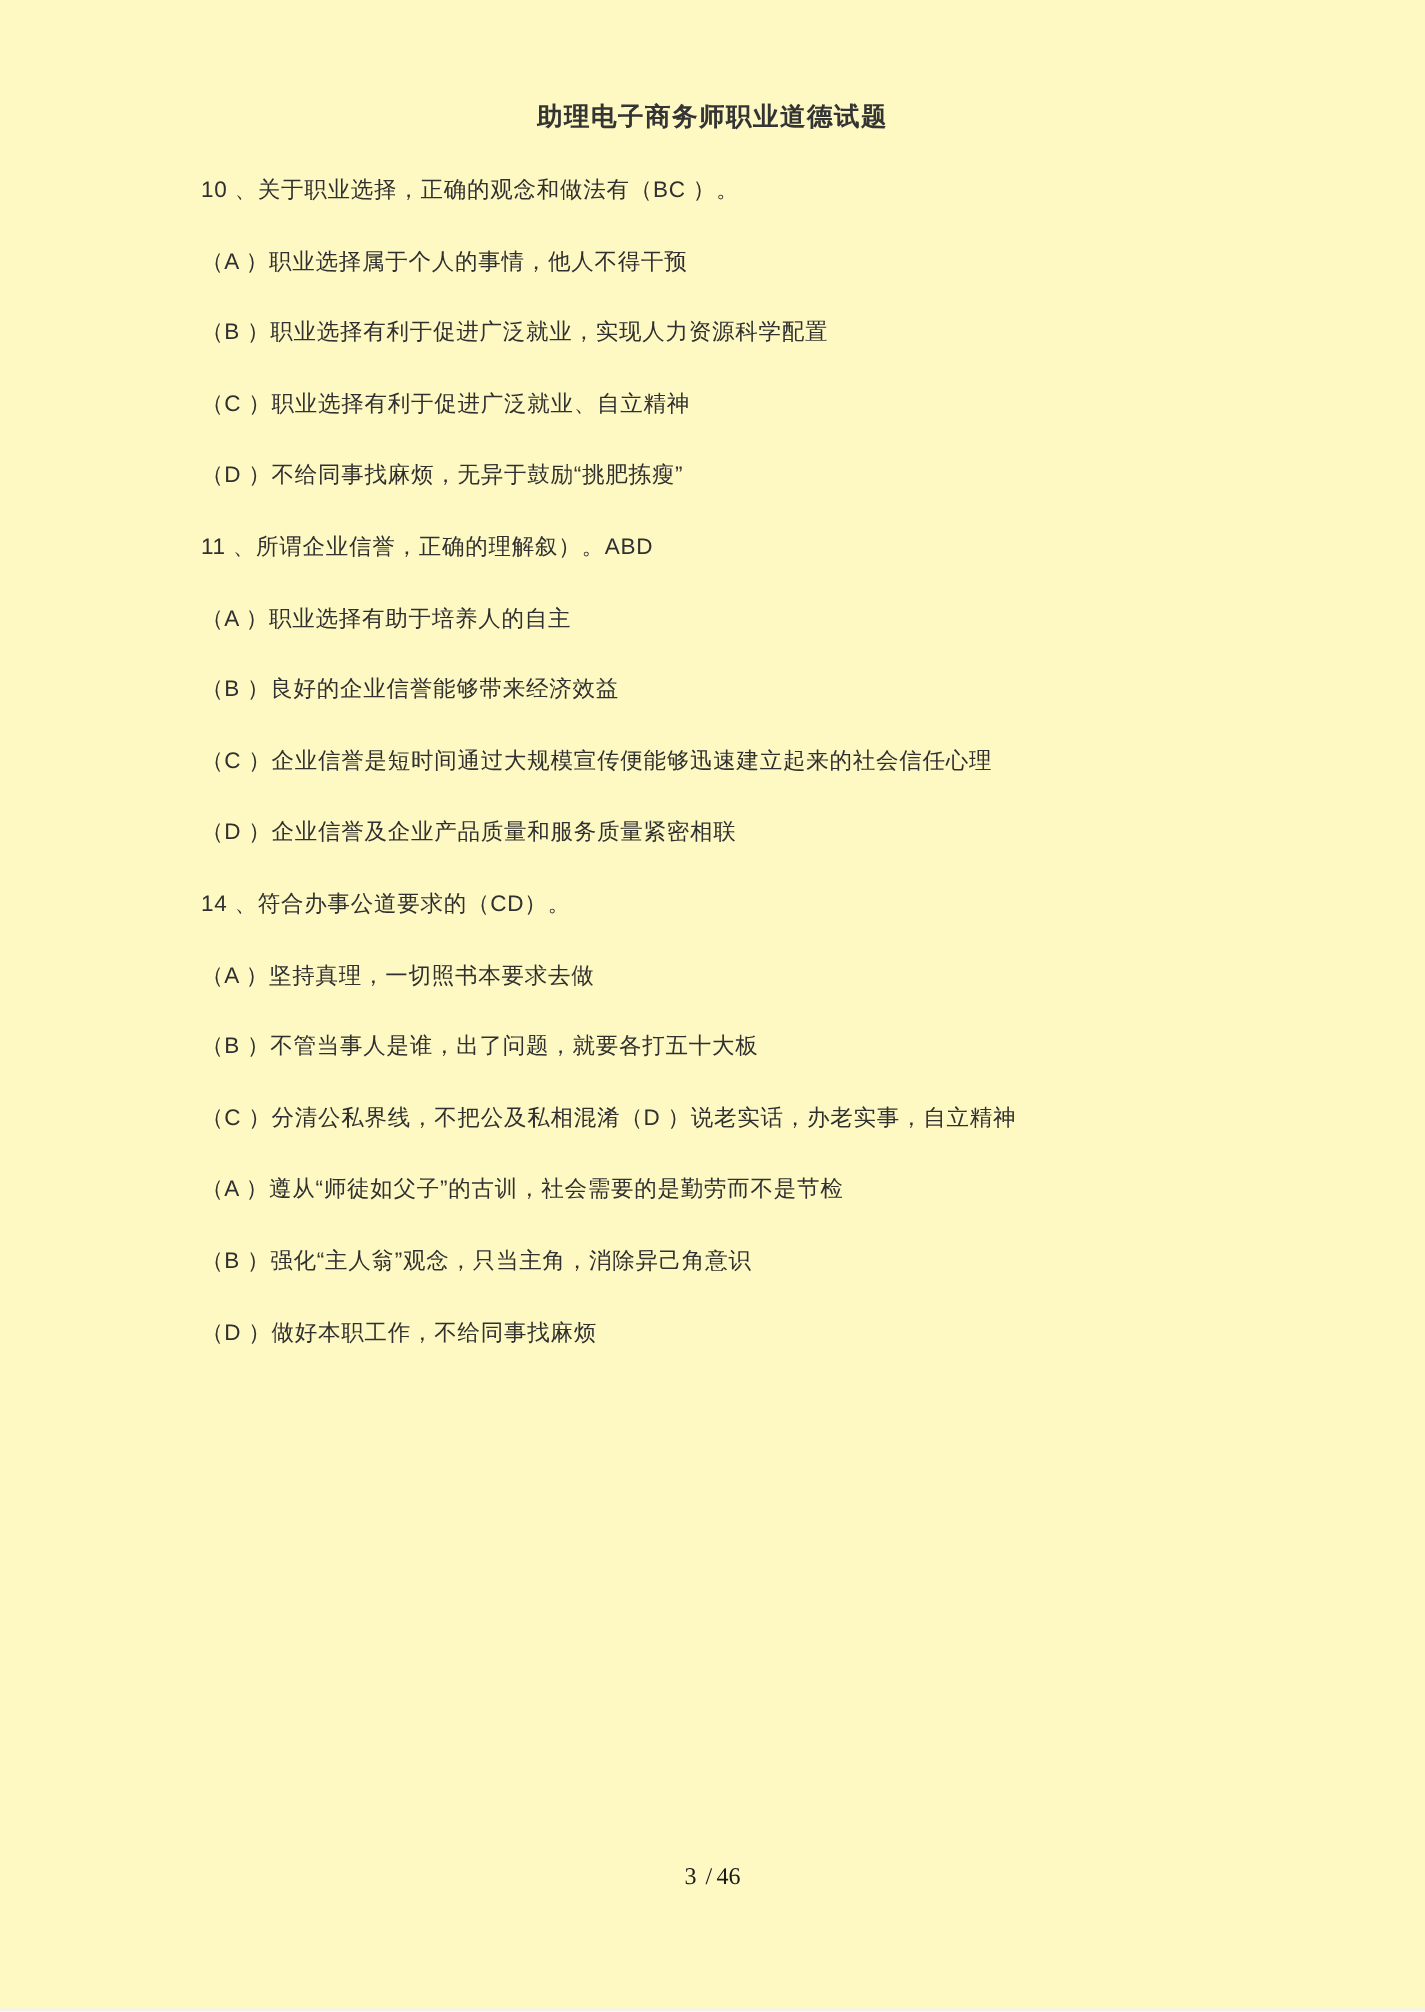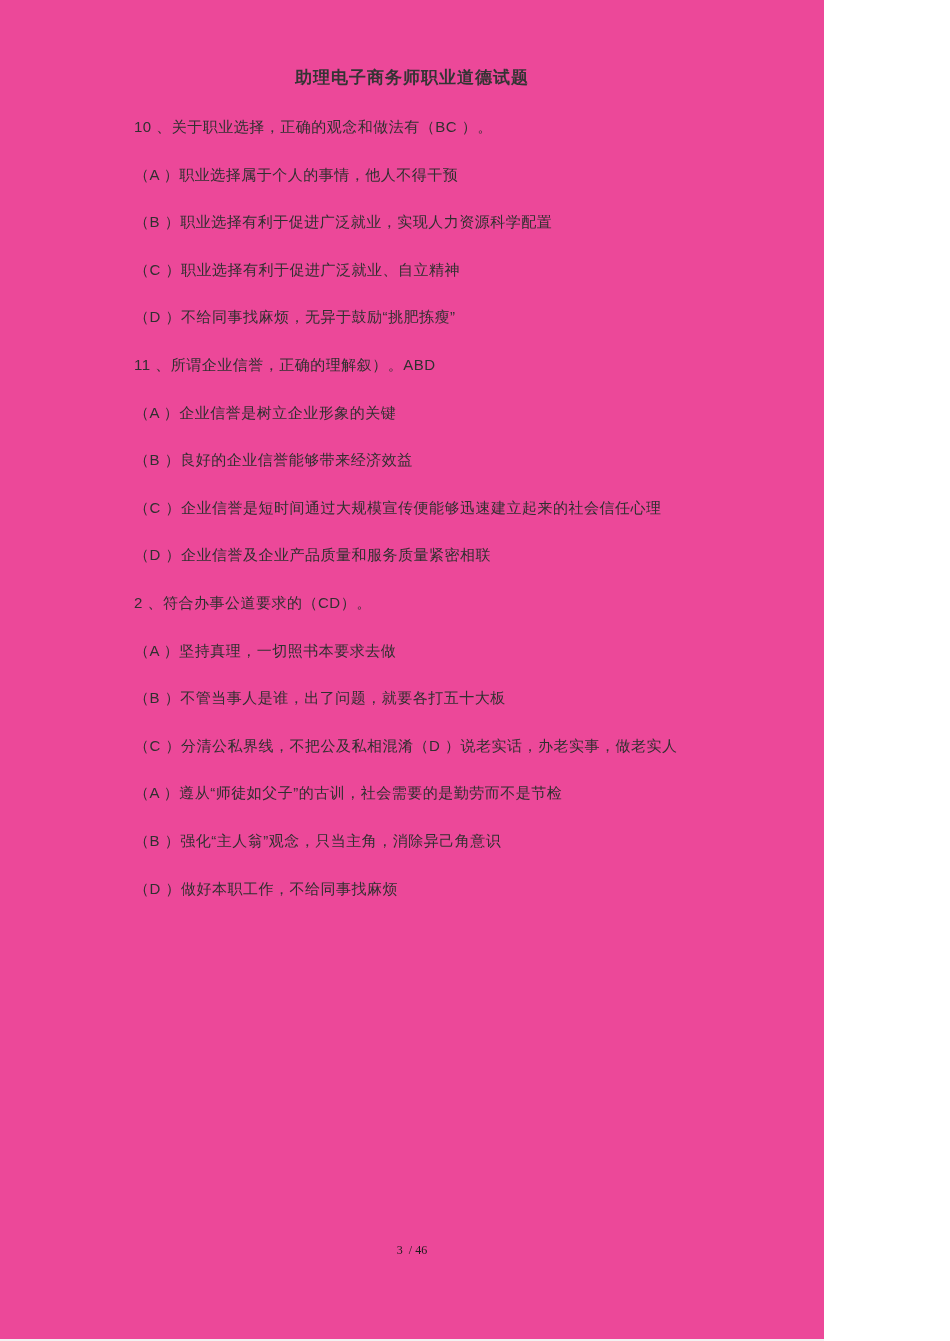--- a/index.html
+++ b/index.html
@@ -2,23 +2,23 @@
 <html><head>
 <meta charset="utf-8">
 <style>
   html, body {
     margin: 0;
     padding: 0;
     background: #ffffff;
   }
   .page {
     position: relative;
-    width: 824px;
+    width: 950px;
     height: 1341px;
-    background: #ec4899;
+    background: #fef9c3;
     overflow: hidden;
     font-family: "Liberation Sans", "DejaVu Sans", sans-serif;
     color: #303030;
     box-sizing: border-box;
     border-bottom: 2px solid #f2f2f2;
   }
   .doc-title {
     position: absolute;
     top: 66px;
     left: 0;
@@ -44,21 +44,21 @@
     letter-spacing: 0.5px;
     overflow: visible;
   }
   .footer {
     position: absolute;
     top: 1243px;
     left: 0;
     width: 100%;
     text-align: center;
     font-family: "Liberation Serif", "DejaVu Serif", serif;
-    font-size: 12px;
+    font-size: 16px;
     color: #1a1a1a;
   }
   .footer .pg-num { margin-right: 6px; }
   .footer .pg-sep { margin-right: 3px; }
 </style>
 </head>
 <body>
 
 <div class="page">
 
@@ -69,31 +69,31 @@
     <div>
       <div class="line">10 、关于职业选择，正确的观念和做法有（BC ）。</div>
       <div class="line">（A ）职业选择属于个人的事情，他人不得干预</div>
       <div class="line">（B ）职业选择有利于促进广泛就业，实现人力资源科学配置</div>
       <div class="line">（C ）职业选择有利于促进广泛就业、自立精神</div>
       <div class="line">（D ）不给同事找麻烦，无异于鼓励“挑肥拣瘦”</div>
     </div>
 
     <div>
       <div class="line">11 、所谓企业信誉，正确的理解叙）。ABD</div>
-      <div class="line">（A ）企业信誉是树立企业形象的关键</div>
+      <div class="line">（A ）职业选择有助于培养人的自主</div>
       <div class="line">（B ）良好的企业信誉能够带来经济效益</div>
       <div class="line">（C ）企业信誉是短时间通过大规模宣传便能够迅速建立起来的社会信任心理</div>
       <div class="line">（D ）企业信誉及企业产品质量和服务质量紧密相联</div>
     </div>
 
     <div>
-      <div class="line">2 、符合办事公道要求的（CD）。</div>
+      <div class="line">14 、符合办事公道要求的（CD）。</div>
       <div class="line">（A ）坚持真理，一切照书本要求去做</div>
       <div class="line">（B ）不管当事人是谁，出了问题，就要各打五十大板</div>
-      <div class="line">（C ）分清公私界线，不把公及私相混淆（D ）说老实话，办老实事，做老实人</div>
+      <div class="line">（C ）分清公私界线，不把公及私相混淆（D ）说老实话，办老实事，自立精神</div>
     </div>
 
 
     <div>
       <div class="line">（A ）遵从“师徒如父子”的古训，社会需要的是勤劳而不是节检</div>
       <div class="line">（B ）强化“主人翁”观念，只当主角，消除异己角意识</div>
       <div class="line">（D ）做好本职工作，不给同事找麻烦</div>
     </div>
 
   </div>

